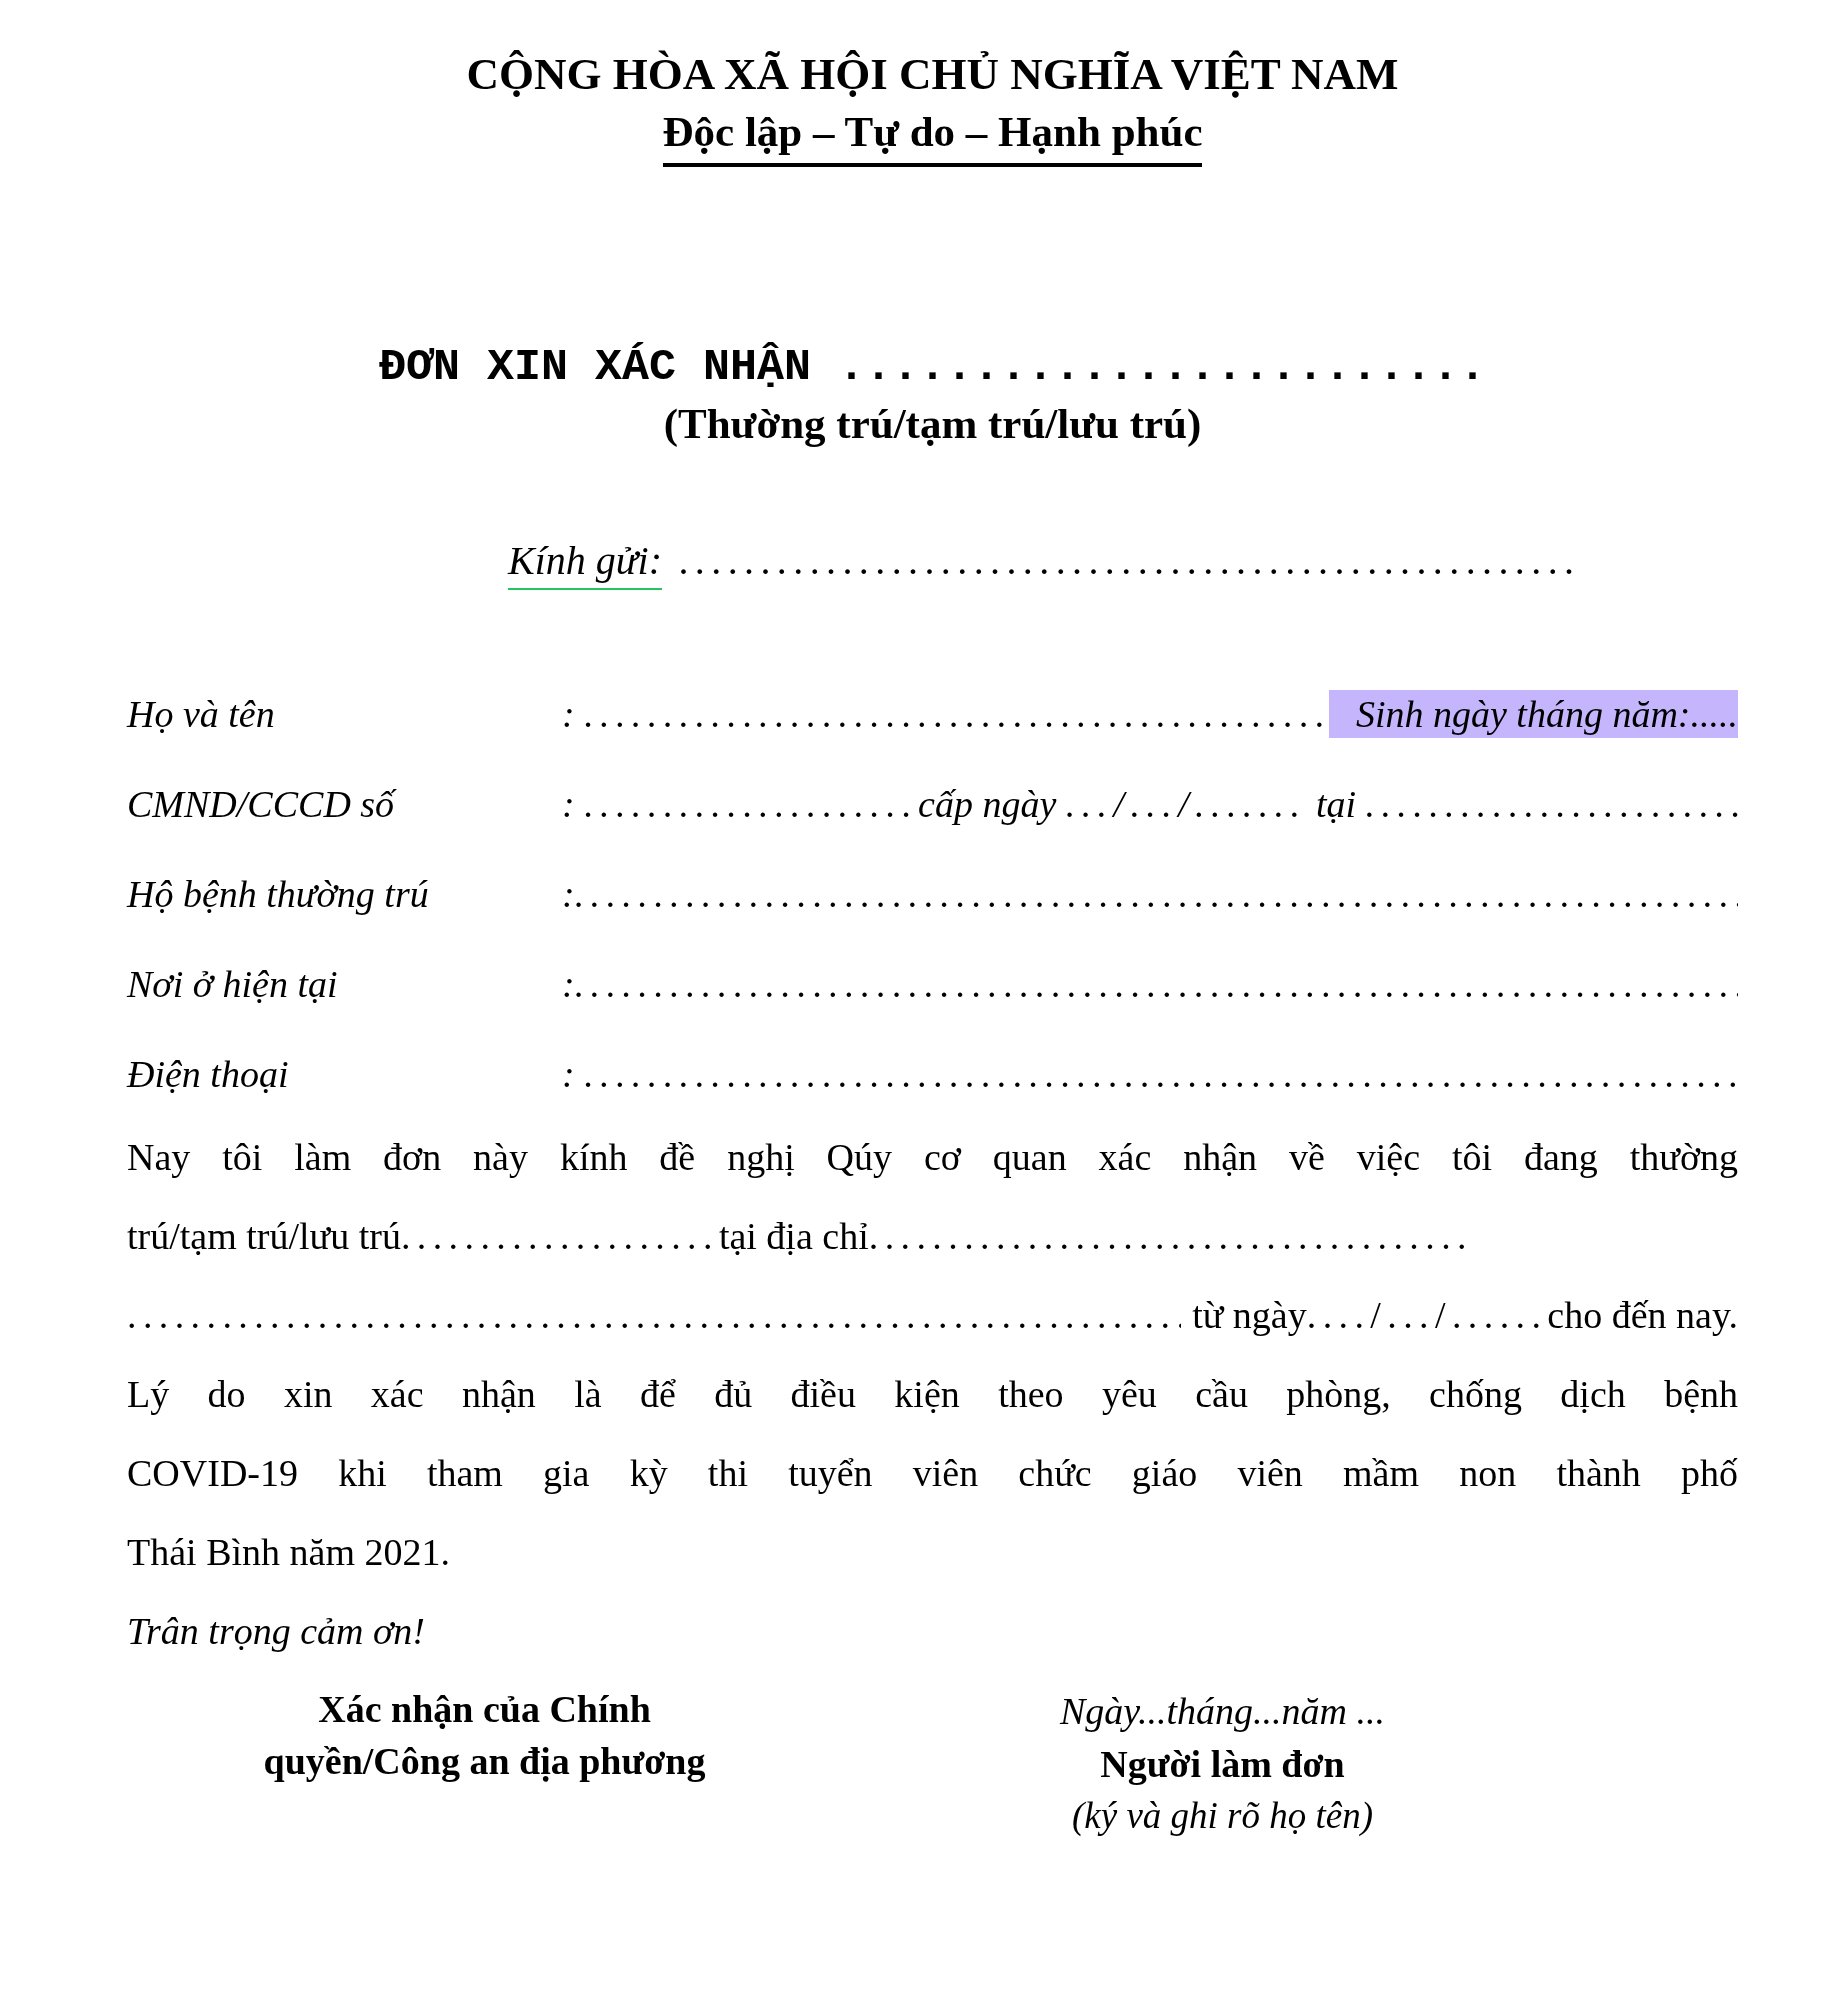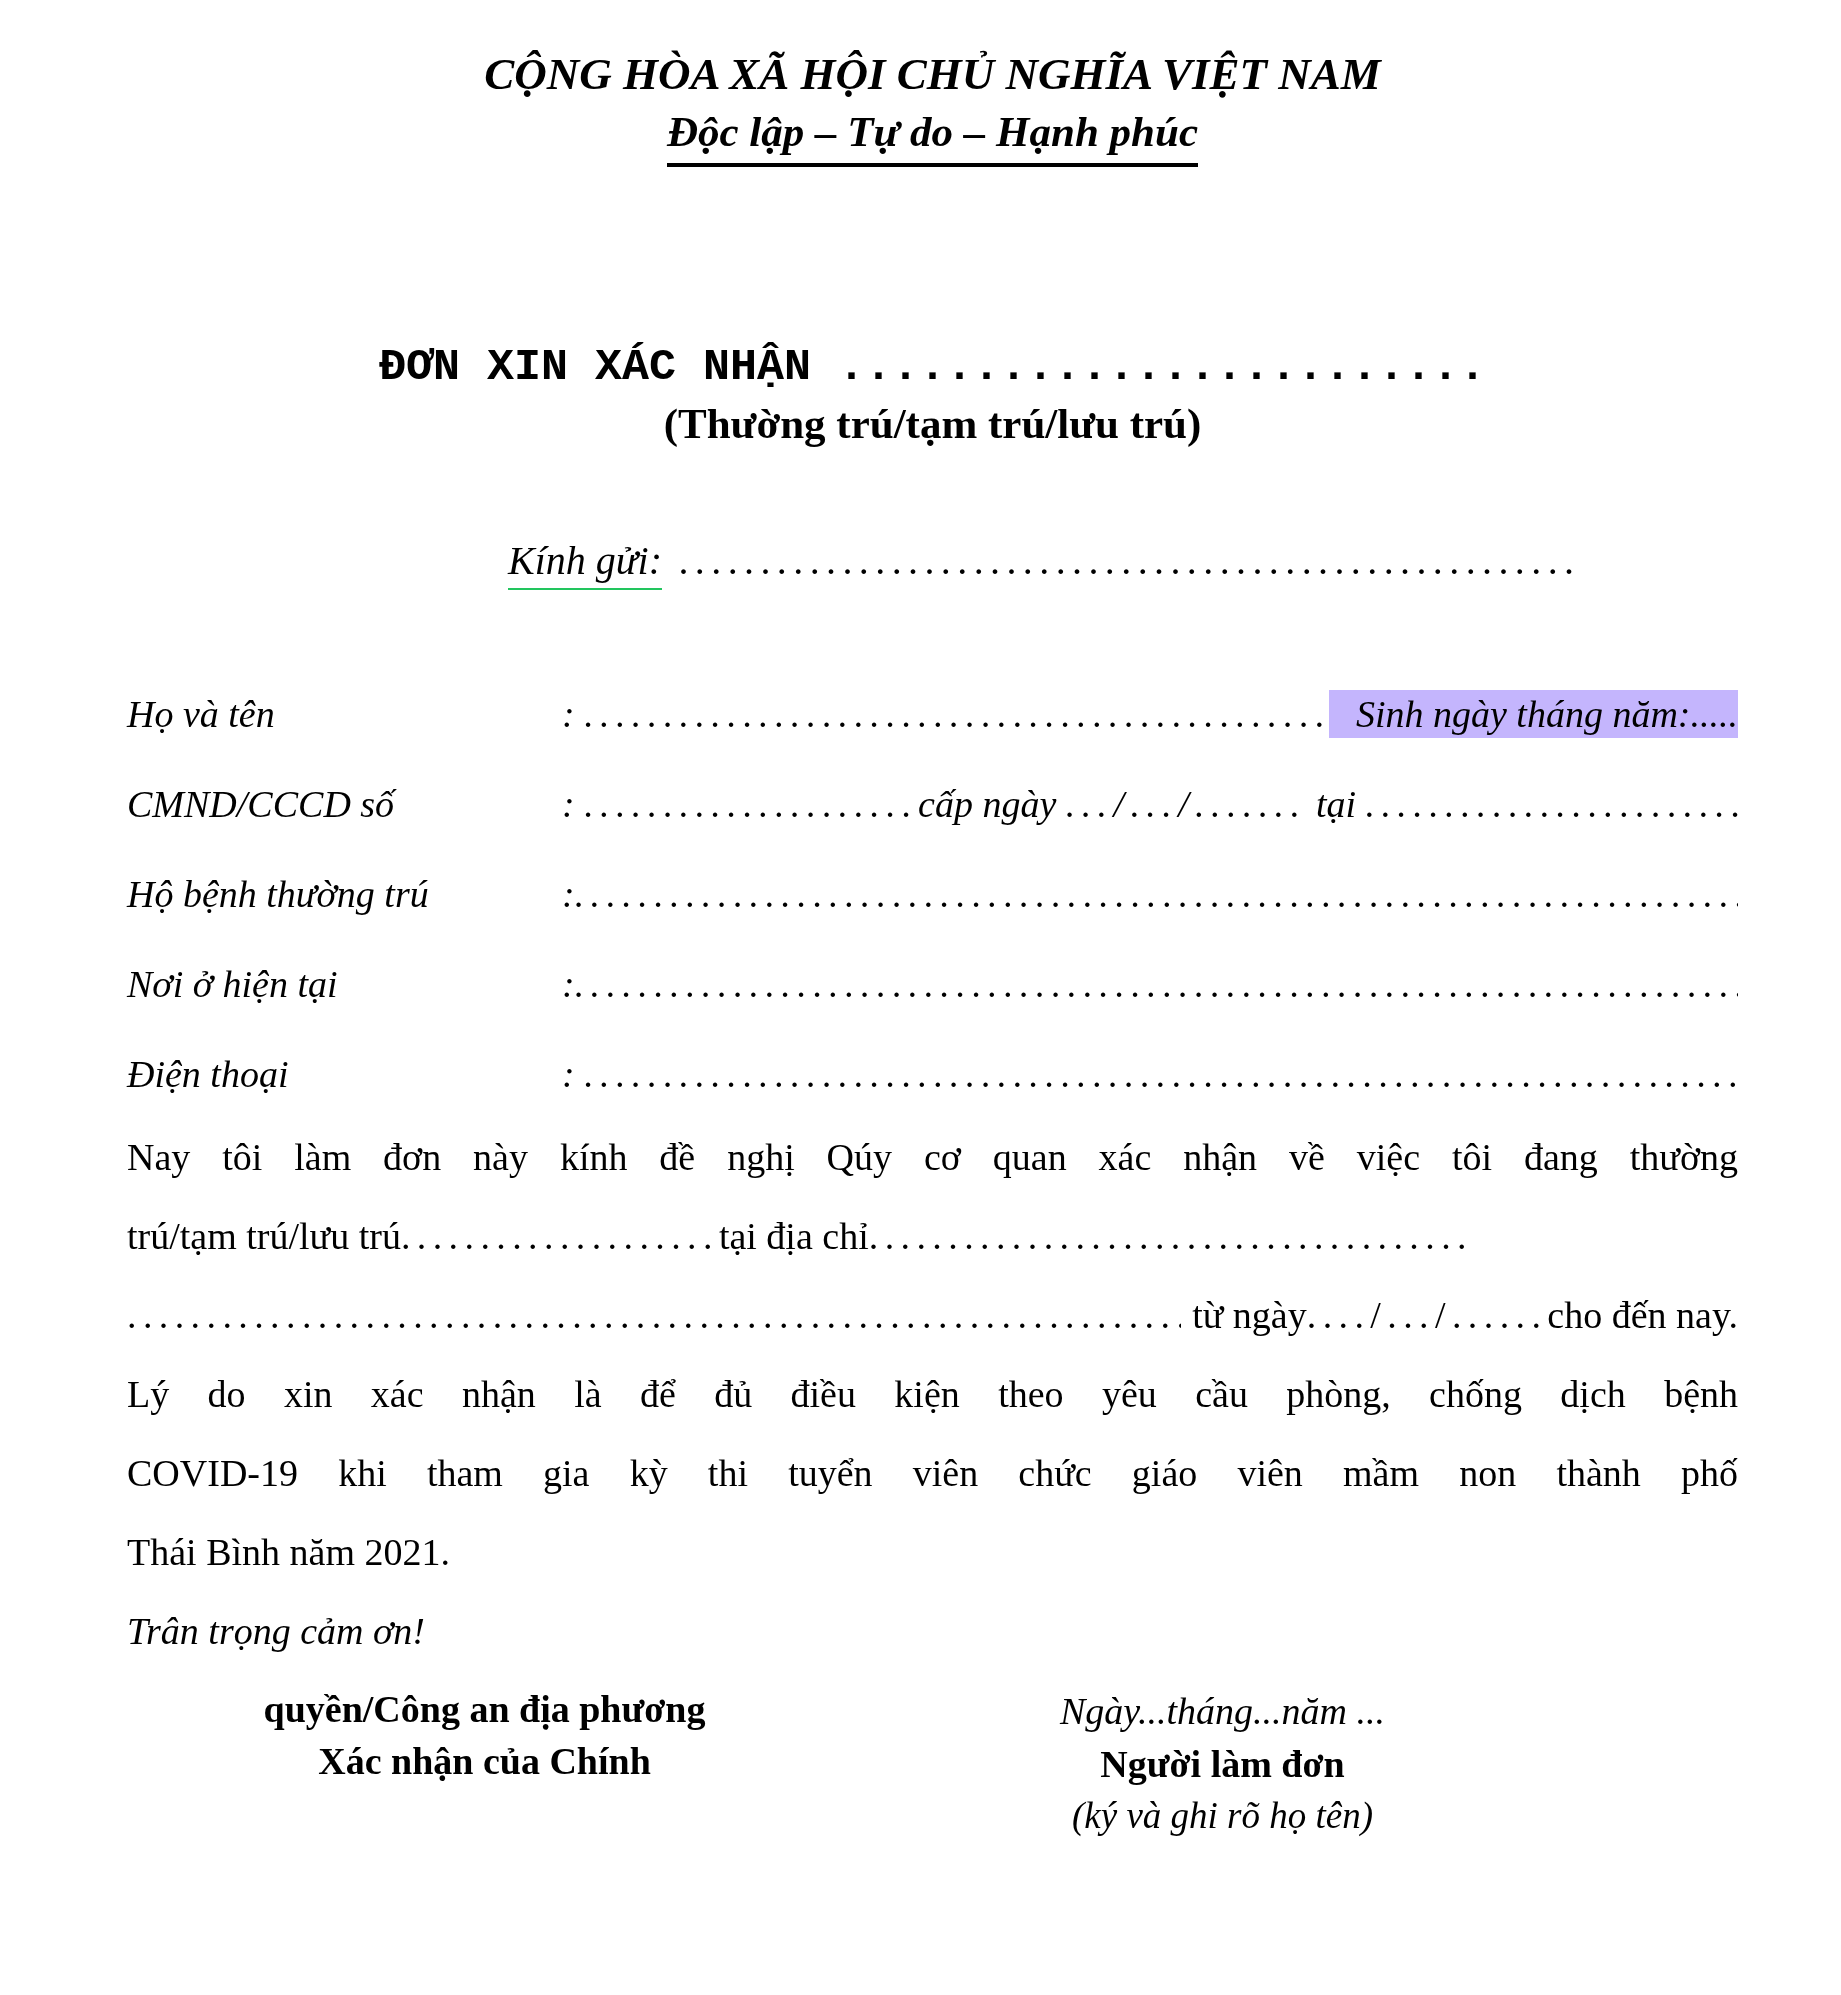--- a/index.html
+++ b/index.html
@@ -9,21 +9,21 @@
     height: 1996px;
     background: #ffffff;
     color: #000000;
     font-family: "Liberation Serif", "DejaVu Serif", serif;
     box-sizing: border-box;
     padding: 46px 103px 0 127px;
     overflow: hidden;
   }
 
   
-  .doc-header { text-align: center; font-style: italic; }
+  .doc-header { text-align: center; }
   .h-line1 { font-weight: bold; font-size: 45px; line-height: 57px; }
   .h-line2-wrap { line-height: 57px; }
   .h-line2 {
     display: inline-block;
     font-weight: bold;
     font-size: 43px;
     border-bottom: 4px solid #000;
     padding-bottom: 3.2px;
   }
 
@@ -113,22 +113,22 @@
     <div class="nline"><span>trú/tạm trú/lưu trú</span><span class="dots">....................</span><span>tại địa chỉ</span><span class="dots">......................................</span></div>
     <div class="cline"><span class="dots">........................................................................................................................</span><span class="c-tail"><span>từ ngày</span><span class="dots">..../.../......</span><span>cho đến nay.</span></span></div>
     <div class="jline">Lý do xin xác nhận là để đủ điều kiện theo yêu cầu phòng, chống dịch bệnh</div>
     <div class="jline">COVID-19 khi tham gia kỳ thi tuyển viên chức giáo viên mầm non thành phố</div>
     <div class="nline">Thái Bình năm 2021.</div>
     <div class="nline closing">Trân trọng cảm ơn!</div>
   </div>
 
   <div class="sig-row">
     <div class="sig-left">
+      <div>Xác nhận của Chính</div>
       <div>quyền/Công an địa phương</div>
-      <div>Xác nhận của Chính</div>
     </div>
     <div class="sig-right">
       <div class="date">Ngày...tháng...năm ...</div>
       <div class="role">Người làm đơn</div>
       <div class="note">(ký và ghi rõ họ tên)</div>
     </div>
   </div>
 
 </div>
 

